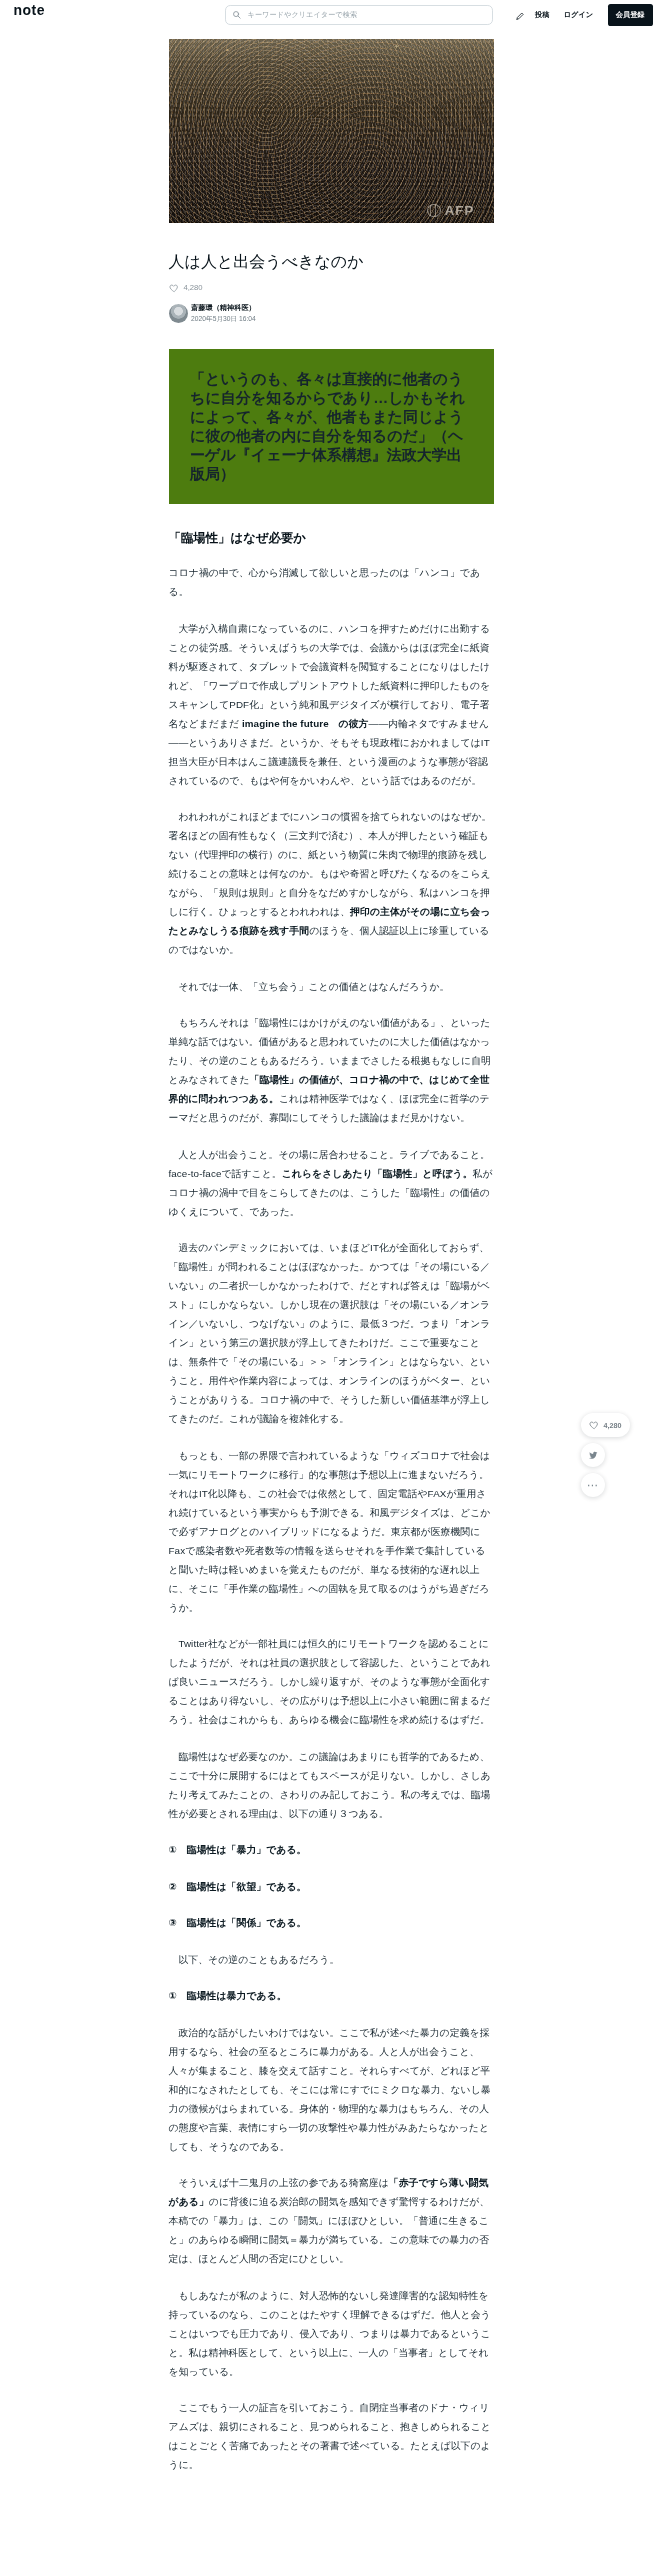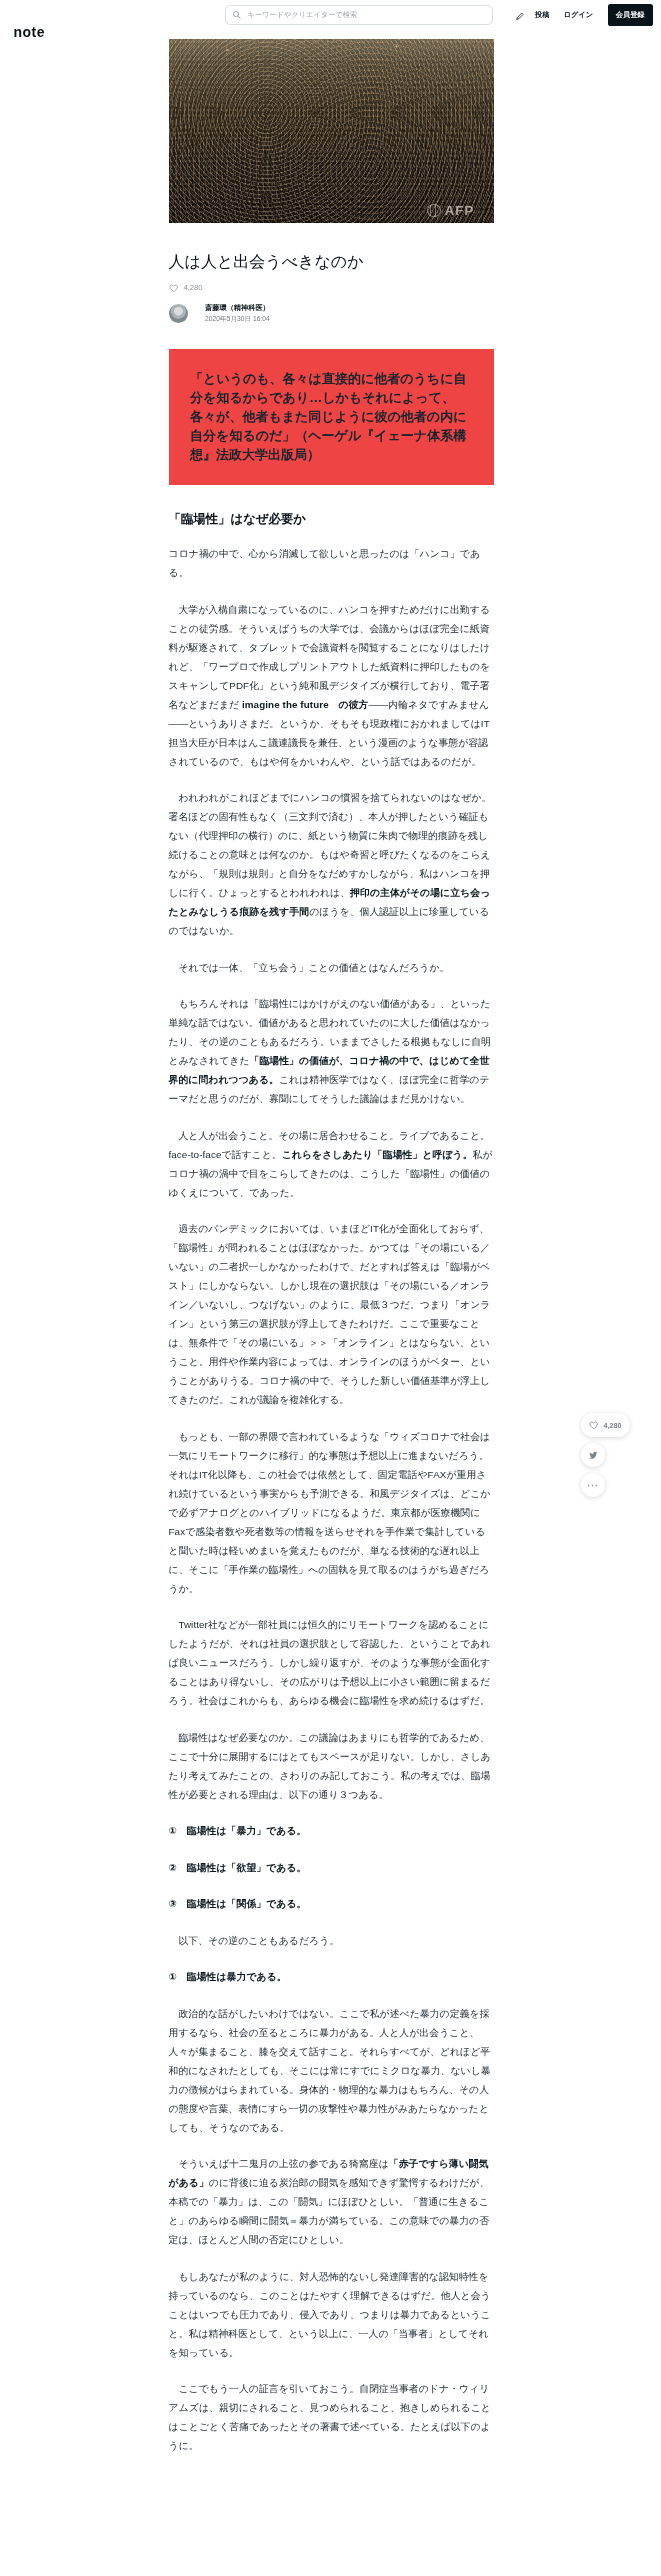--- a/index.html
+++ b/index.html
@@ -1,20 +1,20 @@
 <!DOCTYPE html>
 <html style="font-size:8.2px"><head>
 <meta charset="utf-8">
 <style>
   html,body{margin:0;padding:0;background:#fff;}
   .page{position:relative;width:662px;height:3091px;overflow:hidden;background:#fff;
         font-family:"Liberation Sans","DejaVu Sans",sans-serif;color:#08131a;}
   
   .hdr{position:relative;height:30px;background:#fff;}
-  .logo{position:absolute;left:13.4px;top:24px;font-size:14px;font-weight:800;letter-spacing:0.5px;color:#08131a;cursor:pointer;}
+  .logo{position:absolute;left:13.4px;top:2px;font-size:14px;font-weight:800;letter-spacing:0.5px;color:#08131a;cursor:pointer;}
   .search{position:absolute;left:179px;top:4.6px;width:268px;height:20.6px;border:0.5px solid #d7dee2;border-radius:5.2px;
           display:flex;align-items:center;box-sizing:border-box;padding:0 6.2px;background:#fff;margin-left:46px;}
   .search svg{flex:0 0 auto;margin-right:4.1px;}
   .search input{border:none;outline:none;flex:1;font-size:7.2px;color:#08131a;font-family:inherit;background:transparent;}
   .search input::placeholder{color:#9aa6ad;}
   .hright{position:absolute;right:9.3px;top:0;height:30px;display:flex;align-items:center;gap:14.4px;}
   .postbtn{display:flex;align-items:flex-end;gap:11px;font-size:7.2px;font-weight:700;color:#08131a;cursor:pointer;}
   .loginlnk{font-size:7.2px;font-weight:700;color:#08131a;cursor:pointer;}
   .signupbtn{background:#08131a;color:#fff;font-size:7.2px;font-weight:700;border-radius:2.6px;padding:5.7px 8.2px;cursor:pointer;}
   
@@ -32,29 +32,29 @@
                           radial-gradient(rgba(210,220,255,.12) 0 0.5px, transparent 0.6px);
          background-size:4.6px 5.7px,6.7px 3.6px,2.6px 4.6px;}
   .afp{position:absolute;right:19px;bottom:5.2px;display:flex;align-items:center;gap:4px;
        color:rgba(235,228,215,.65);font-weight:800;font-size:13.4px;letter-spacing:1px;}
   .afp .globe{width:13.4px;height:13.4px;border:1px solid rgba(235,228,215,.55);border-radius:50%;box-sizing:border-box;
        background:repeating-linear-gradient(90deg,transparent 0 2.1px,rgba(235,228,215,.45) 2.1px 2.6px);}
   
   .art{width:325px;margin:0 auto;}
   h1.title{font-size:16px;line-height:1.45;font-weight:400;margin:27px 0 9.3px;color:#08131a;}
   .likerow{display:flex;align-items:center;gap:4.6px;color:#8a949b;font-size:7.7px;margin-bottom:10.3px;}
-  .author{display:flex;align-items:center;gap:17px;margin-bottom:24px;}
+  .author{display:flex;align-items:center;gap:3px;margin-bottom:24px;}
   .avatar{width:19.6px;height:19.6px;border-radius:50%;
           background:radial-gradient(circle at 50% 38%,#d9dde0 0 4.1px,#aab3b8 4.6px 7.2px,#7f8a90 7.7px 100%);}
   .aname{font-size:7.2px;font-weight:700;color:#08131a;line-height:1.5;cursor:pointer;}
   .adate{font-size:6.7px;color:#6f7c84;line-height:1.4;}
   .body p{font-size:9.8px;line-height:19px;margin:0 0 17.5px;color:#15242d;letter-spacing:0.1px;}
   .body p strong{font-weight:800;color:#0c1a22;}
   .body h3{font-size:12.4px;font-weight:800;margin:26px 0 16.5px;color:#08131a;}
-  .body .quote{background:#ef4444;padding:20.6px 21.6px;margin:25px 0 23px;font-size:13px;line-height:19px;color:#15242d;}
+  .body .quote{background:#4d7c0f;padding:20.6px 21.6px;margin:25px 0 23px;font-size:15px;line-height:19px;color:#15242d;}
   .body .quote.qb{font-weight:800;}
   
   .float{position:absolute;left:581px;top:1413px;display:flex;flex-direction:column;align-items:flex-start;gap:6.2px;}
   .fpill{display:flex;align-items:center;gap:4.1px;background:#fff;border-radius:12.4px;height:24px;padding:0 8.2px;
          box-shadow:0 1px 5.2px rgba(8,19,26,.16);color:#757f86;font-size:7.2px;font-weight:700;cursor:pointer;}
   .fcirc{width:24px;height:24px;border-radius:50%;background:#fff;box-shadow:0 1px 5.2px rgba(8,19,26,.16);
          display:flex;align-items:center;justify-content:center;color:#7a868e;cursor:pointer;}
   .fcirc .dots{font-size:11.3px;color:#7a868e;letter-spacing:0.5px;line-height:1;}
 </style>
 </head>

